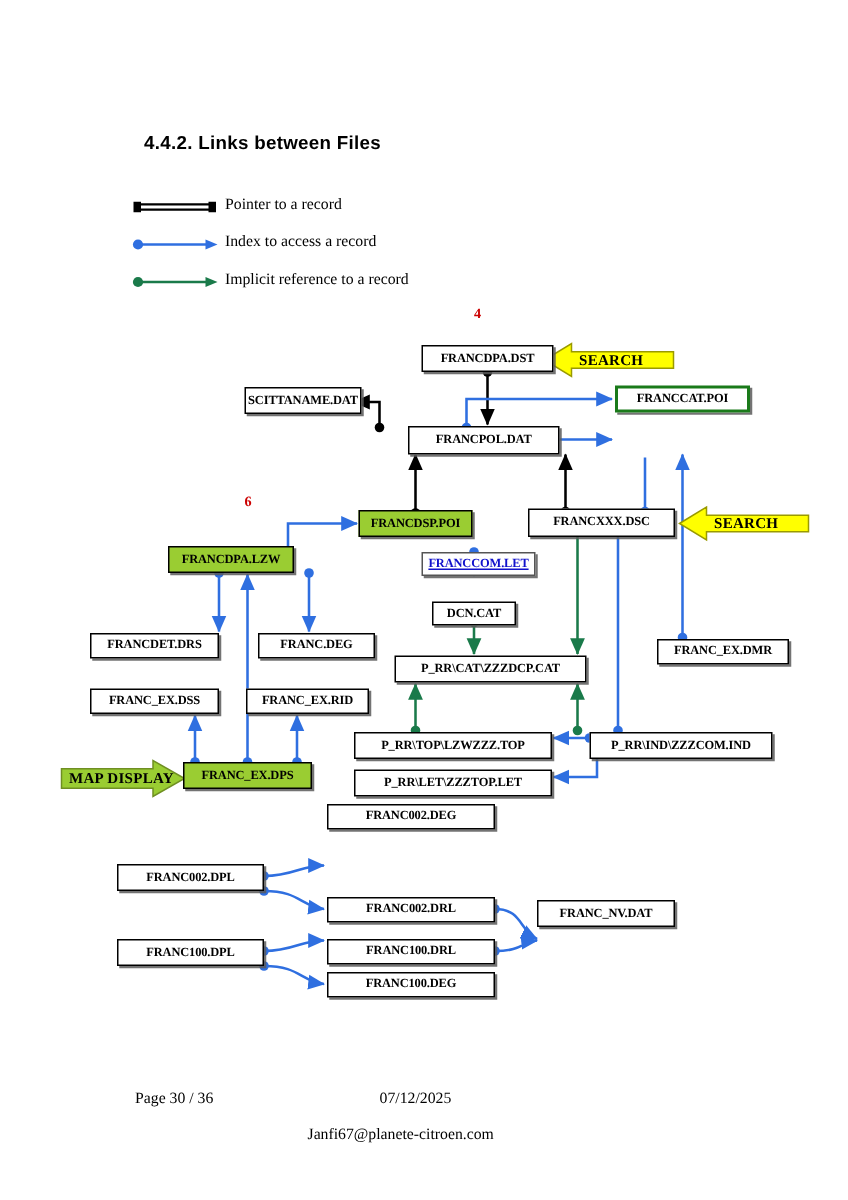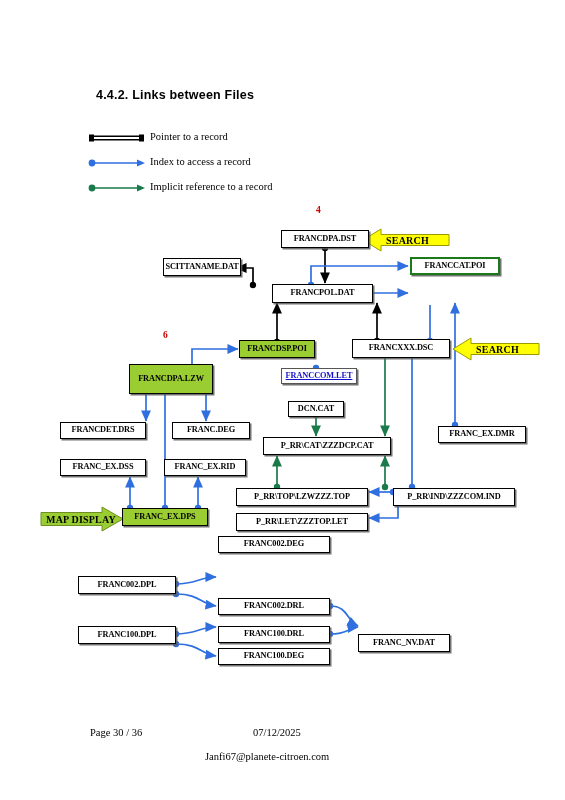--- a/index.html
+++ b/index.html
@@ -222,21 +222,21 @@
 
 
   <div class="bx green" style="left:239px;top:340px;width:76px;height:18px">
     <span>FRANCDSP.POI</span>
     </div>
 
   <div class="bx" style="left:352px;top:339px;width:98px;height:19px">
     <span>FRANCXXX.DSC</span>
     </div>
 
-  <div class="bx green" style="left:129px;top:364px;width:84px;height:30px">
+  <div class="bx green" style="left:112px;top:364px;width:84px;height:18px">
     <span>FRANCDPA.LZW</span>
     </div>
 
   <div class="bx link" style="left:281px;top:368px;width:76px;height:16px">
     <span>FRANCCOM.LET</span>
     </div>
 
   <div class="bx" style="left:288px;top:401px;width:56px;height:16px">
     <span>DCN.CAT</span>
     </div>
@@ -298,21 +298,21 @@
     </div>
 
   <div class="bx" style="left:218px;top:626px;width:112px;height:17px">
     <span>FRANC100.DRL</span>
     </div>
 
   <div class="bx" style="left:218px;top:648px;width:112px;height:17px">
     <span>FRANC100.DEG</span>
     </div>
 
-  <div class="bx" style="left:358px;top:634px;width:92px;height:18px">
+  <div class="bx" style="left:358px;top:600px;width:92px;height:18px">
     <span>FRANC_NV.DAT</span>
     </div>
 
 </div>
 
 <div class="ft" style="left:90px;top:727px">Page 30 / 36</div>
 <div class="ft" style="left:253px;top:727px">07/12/2025</div>
 <div class="ft" style="left:205px;top:751px">Janfi67@planete-citroen.com</div>
 
 </body></html>

